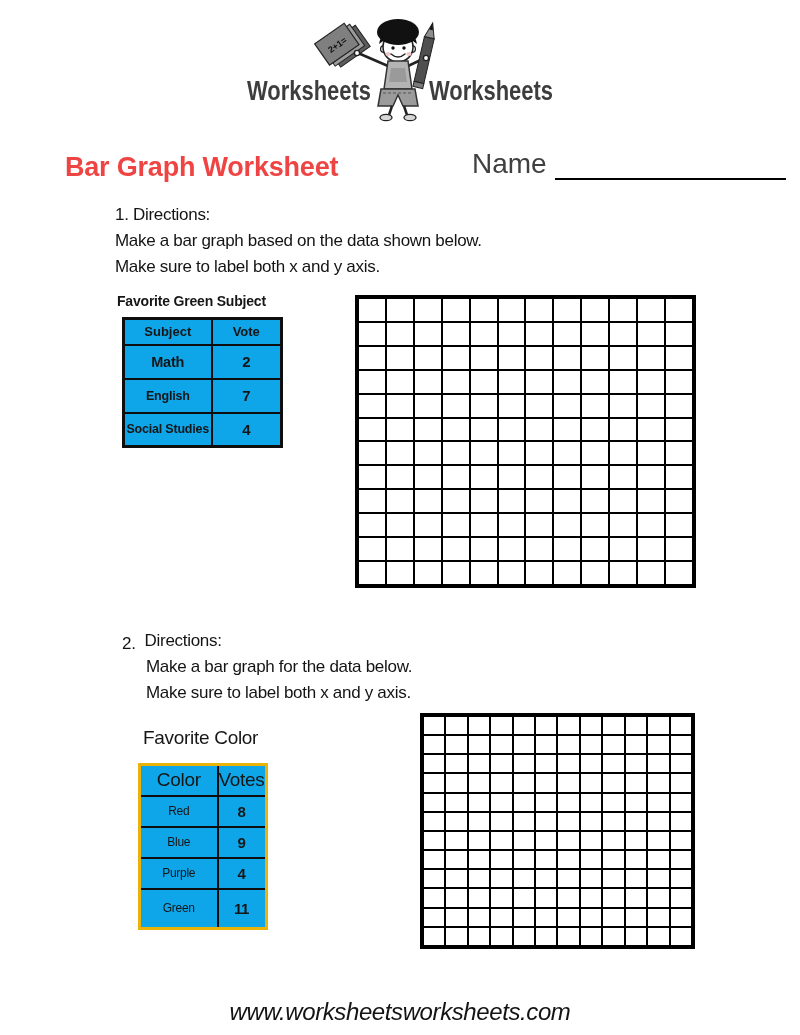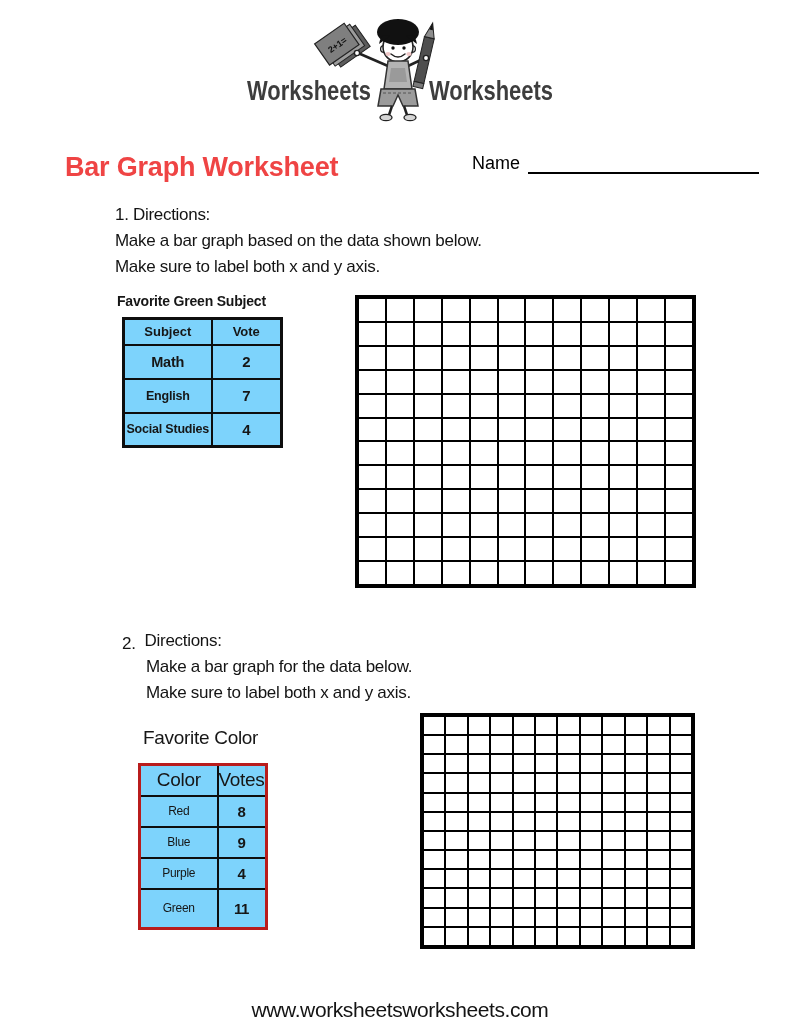--- a/index.html
+++ b/index.html
@@ -40,21 +40,21 @@
     font-size: 27px;
     letter-spacing: -0.2px;
     color: #ef4444;
   }
   .name-row {
     position: absolute;
     left: 472px; top: 148px;
     display: flex;
     align-items: flex-end;
   }
-  .name-label { font-size: 18px; color: #000000; }
+  .name-label { font-size: 28px; color: #404040; }
   .name-line {
     width: 231px; height: 26px;
     border-bottom: 2px solid #000;
     margin-left: 8px;
   }
 
   
   .directions {
     font-size: 17px;
     letter-spacing: -0.3px;
@@ -76,38 +76,38 @@
     letter-spacing: -0.2px;
   }
   .table-title-2 {
     position: absolute;
     left: 143px; top: 727px;
     font-size: 19px;
     letter-spacing: -0.3px;
   }
   table.data-table {
     border-collapse: collapse;
-    background: #7dd3fc;
+    background: #0ea5e9;
     position: absolute;
   }
   .data-table th, .data-table td {
     border: 2px solid #0e0e0e;
     text-align: center;
     vertical-align: middle;
     padding: 0;
     white-space: nowrap;
   }
   .table1 { left: 122px; top: 317px; border: 3px solid #0e0e0e; }
   .table1 th { width: 88px; height: 26px; font-size: 13px; font-weight: bold; }
   .table1 th + th { width: 70px; }
   .table1 td { height: 34px; font-size: 12.5px; font-weight: bold; letter-spacing: -0.2px; }
   .table1 td:nth-child(2) { font-size: 15px; }
   .table1 tr:first-child td:first-child { font-size: 14.5px; }
 
-  .table2 { left: 138px; top: 763px; border: 3px solid #b91c1c; }
+  .table2 { left: 138px; top: 763px; border: 3px solid #eab308; }
   .table2 th { width: 78px; height: 31px; font-size: 19px; font-weight: normal; letter-spacing: -0.3px; }
   .table2 th + th { width: 48px; }
   .table2 td { height: 31px; font-size: 12px; font-weight: normal; letter-spacing: -0.3px; }
   .table2 td:nth-child(2) { font-size: 15px; font-weight: bold; }
   .table2 tr:last-child td { height: 40px; }
 
   
   .graph-grid {
     position: absolute;
     display: grid;
@@ -117,23 +117,24 @@
   .grid-1 { left: 355px; top: 295px; width: 341px; height: 293px; }
   .grid-2 { left: 420px; top: 713px; width: 275px; height: 236px; }
   .grid-cell { border: 1px solid #000; }
 
   
   .footer {
     position: absolute;
     left: 0; top: 998px;
     width: 100%;
     text-align: center;
-    font-size: 21px;
+    font-size: 24px;
     letter-spacing: -0.4px;
     color: #141414;
+    font-style: italic;
   }
 </style>
 </head>
 <body>
 
 <div class="logo-wrap">
   <svg viewBox="0 0 324 132">
 
     <text class="logo-text" x="71" y="98" text-anchor="middle" textLength="124" lengthAdjust="spacingAndGlyphs">Worksheets</text>
 

